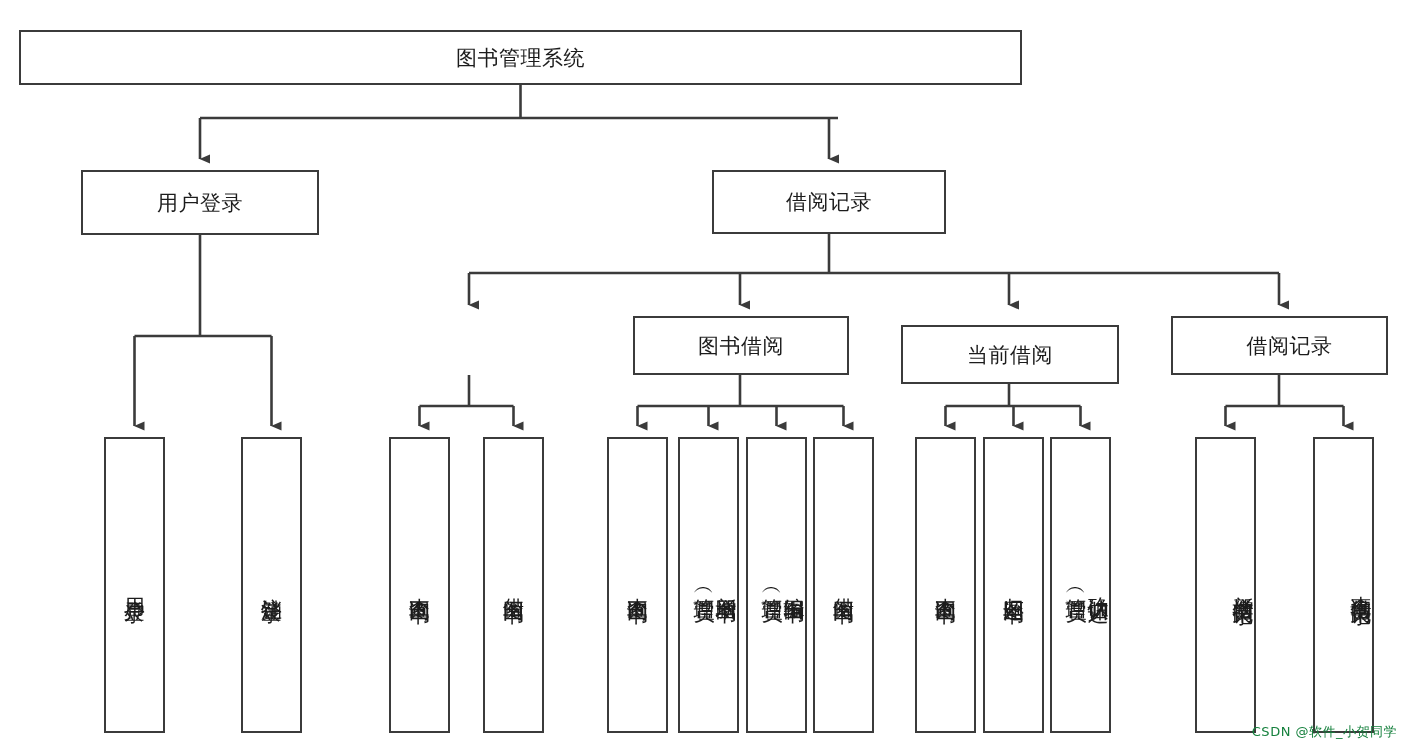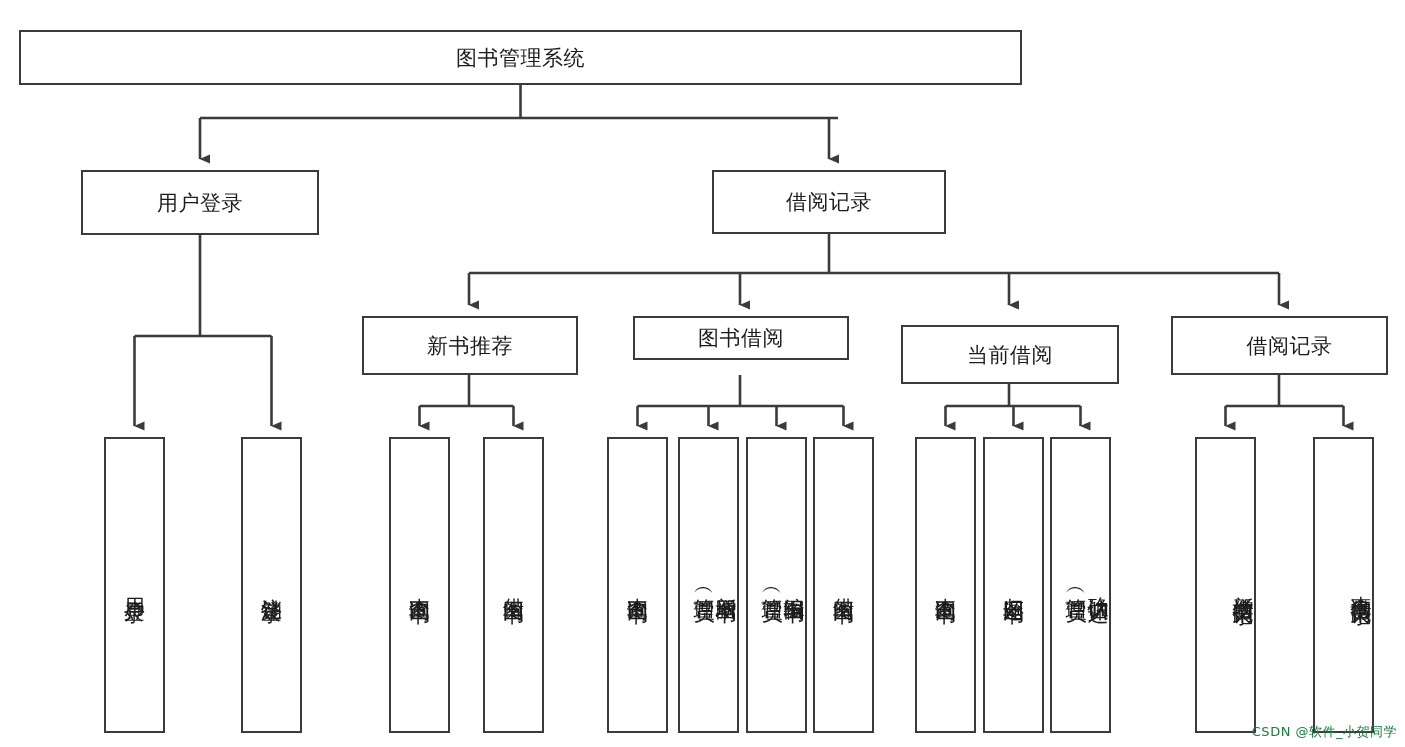--- a/index.html
+++ b/index.html
@@ -127,24 +127,21 @@
     <span class="node-label">图书管理系统</span>
   </div>
 
   <div class="node horiz" style="left: 81px; top: 170px; width: 238px; height: 65px;">
     <span class="node-label">用户登录</span>
   </div>
   <div class="node horiz" style="left: 712px; top: 170px; width: 234px; height: 64px;">
     <span class="node-label">借阅记录</span>
   </div>
 
-  <div class="node horiz" style="left: 362px; top: 316px; width: 216px; height: 59px;">
-    <span class="node-label">新书推荐</span>
-  </div>
-  <div class="node horiz" style="left: 633px; top: 316px; width: 216px; height: 44px;">
+  <div class="node horiz" style="left: 633px; top: 316px; width: 216px; height: 59px;">
     <span class="node-label">图书借阅</span>
   </div>
   <div class="node horiz" style="left: 901px; top: 316px; width: 218px; height: 59px; margin-top: 9px;">
     <span class="node-label">当前借阅</span>
   </div>
   <div class="node horiz" style="left: 1171px; top: 316px; width: 217px; height: 59px; padding-left: 20px;">
     <span class="node-label">借阅记录</span>
   </div>
 
   <div class="node vert shortlabel" style="left: 104px; top: 437px; width: 61px; height: 296px;">

